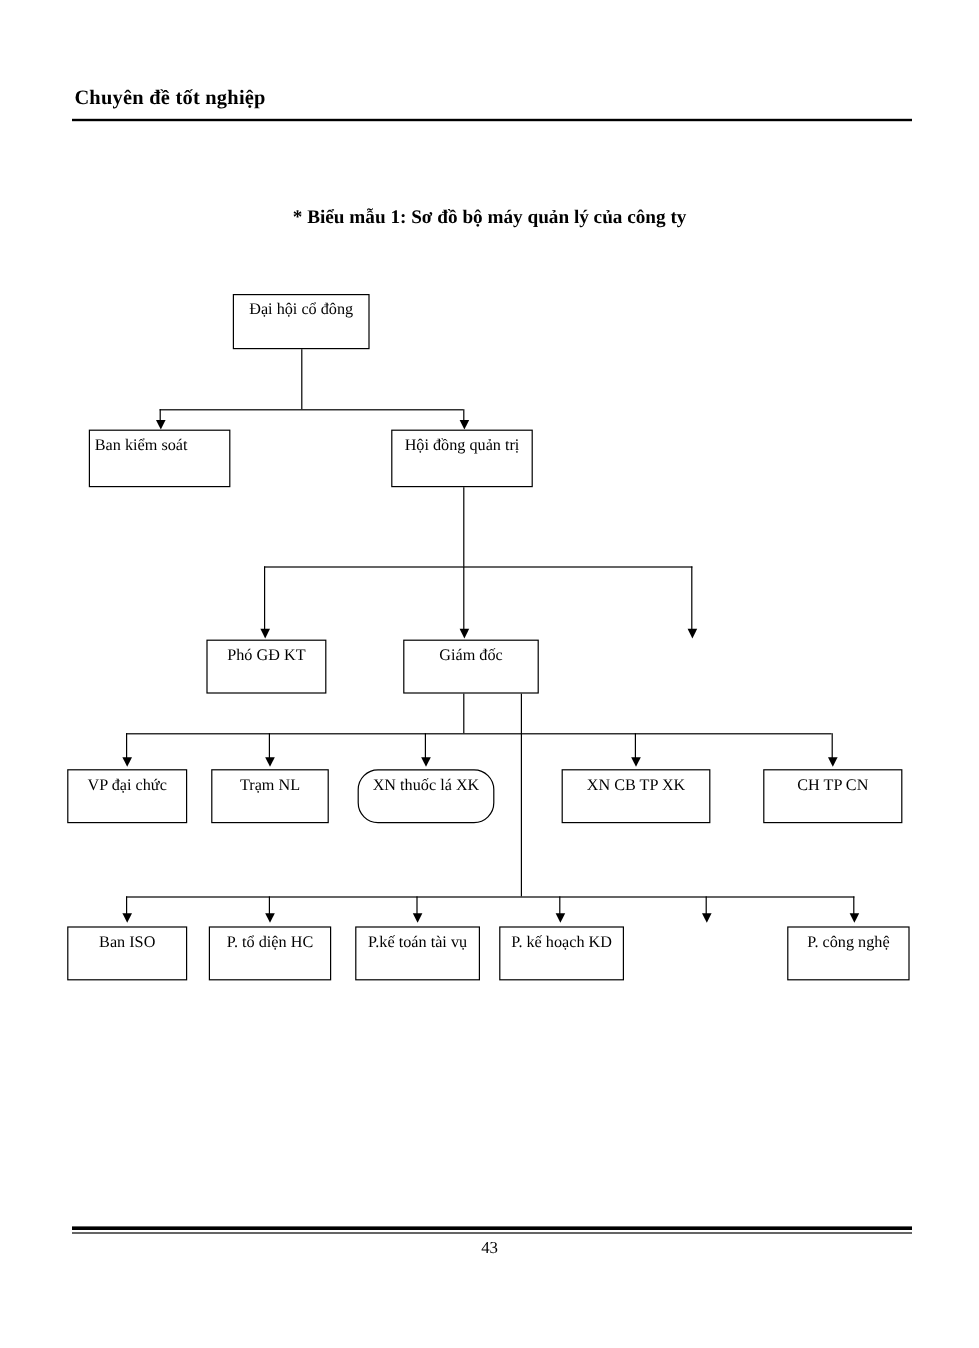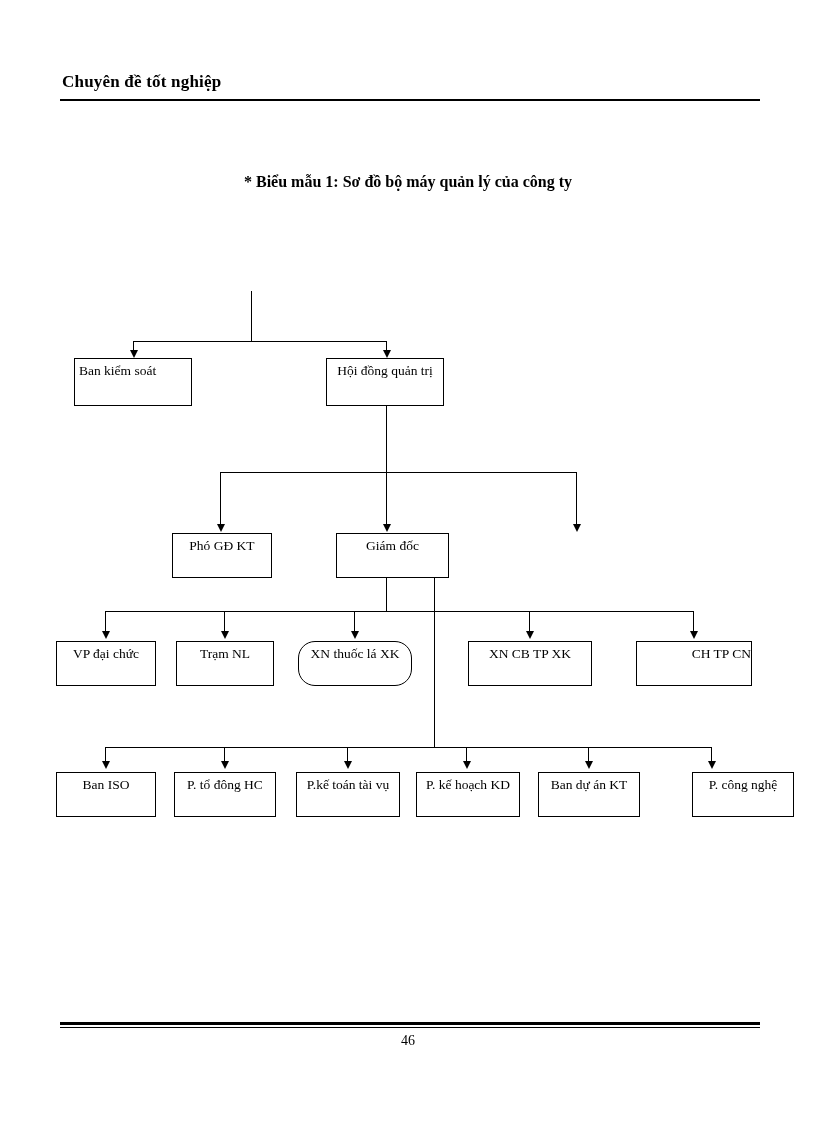--- a/index.html
+++ b/index.html
@@ -130,20 +130,23 @@
 
 <div class="page">
 
   <div class="header-title">Chuyên đề tốt nghiệp</div>
   <div class="header-rule"></div>
 
   <div class="fig-caption">* Biểu mẫu 1: Sơ đồ bộ máy quản lý của công ty</div>
 
   <div class="chart">
 
+    <div class="node" style="left:194px; top:245px; width:114px; height:46px;">
+      <span>Đại hội cổ đông</span>
+    </div>
 
     <div class="vline" style="left:251px; top:291px; height:50px;"></div>
     <div class="hline" style="left:133px; top:341px; width:253px;"></div>
     <div class="vline" style="left:133px; top:341px; height:10px;"></div>
     <div class="arrow" style="left:130px; top:350px;"></div>
     <div class="vline" style="left:386px; top:341px; height:10px;"></div>
     <div class="arrow" style="left:383px; top:350px;"></div>
 
     <div class="node left-align" style="left:74px; top:358px; width:118px; height:48px;">
       <span>Ban kiểm soát</span>
@@ -186,21 +189,21 @@
     </div>
     <div class="node" style="left:176px; top:641px; width:98px; height:45px;">
       <span>Trạm NL</span>
     </div>
     <div class="node" style="left:298px; top:641px; width:114px; height:45px;border-radius:17px;">
       <span>XN thuốc lá XK</span>
     </div>
     <div class="node" style="left:468px; top:641px; width:124px; height:45px;">
       <span>XN CB  TP XK</span>
     </div>
-    <div class="node" style="left:636px; top:641px; width:116px; height:45px;text-align:right;">
+    <div class="node" style="left:636px; top:641px; width:116px; height:45px;">
       <span>CH TP CN</span>
     </div>
 
     <div class="vline" style="left:434px; top:578px; height:169px;"></div>
     <div class="hline" style="left:105px; top:747px; width:607px;"></div>
     <div class="vline" style="left:105px; top:747px; height:15px;"></div>
     <div class="arrow" style="left:102px; top:761px;"></div>
     <div class="vline" style="left:224px; top:747px; height:15px;"></div>
     <div class="arrow" style="left:221px; top:761px;"></div>
     <div class="vline" style="left:347px; top:747px; height:15px;"></div>
@@ -209,34 +212,31 @@
     <div class="arrow" style="left:463px; top:761px;"></div>
     <div class="vline" style="left:588px; top:747px; height:15px;"></div>
     <div class="arrow" style="left:585px; top:761px;"></div>
     <div class="vline" style="left:711px; top:747px; height:15px;"></div>
     <div class="arrow" style="left:708px; top:761px;"></div>
 
     <div class="node" style="left:56px; top:772px; width:100px; height:45px;">
       <span>Ban ISO</span>
     </div>
     <div class="node" style="left:174px; top:772px; width:102px; height:45px;">
-      <span>P. tổ đông HC</span>
+      <span>P. tổ diện HC</span>
     </div>
     <div class="node" style="left:296px; top:772px; width:104px; height:45px;">
       <span>P.kế toán tài vụ</span>
     </div>
     <div class="node" style="left:416px; top:772px; width:104px; height:45px;">
       <span>P. kế hoạch KD</span>
     </div>
-    <div class="node" style="left:538px; top:772px; width:102px; height:45px;">
-      <span>Ban dự án KT</span>
-    </div>
-    <div class="node" style="left:656px; top:772px; width:102px; height:45px;margin-left:36px;">
+    <div class="node" style="left:656px; top:772px; width:102px; height:45px;">
       <span>P. công nghệ</span>
     </div>
 
   </div>
 
   <div class="footer-rule-top"></div>
   <div class="footer-rule-bottom"></div>
-  <div class="page-number">46</div>
+  <div class="page-number">43</div>
 
 </div>
 
 </body></html>

